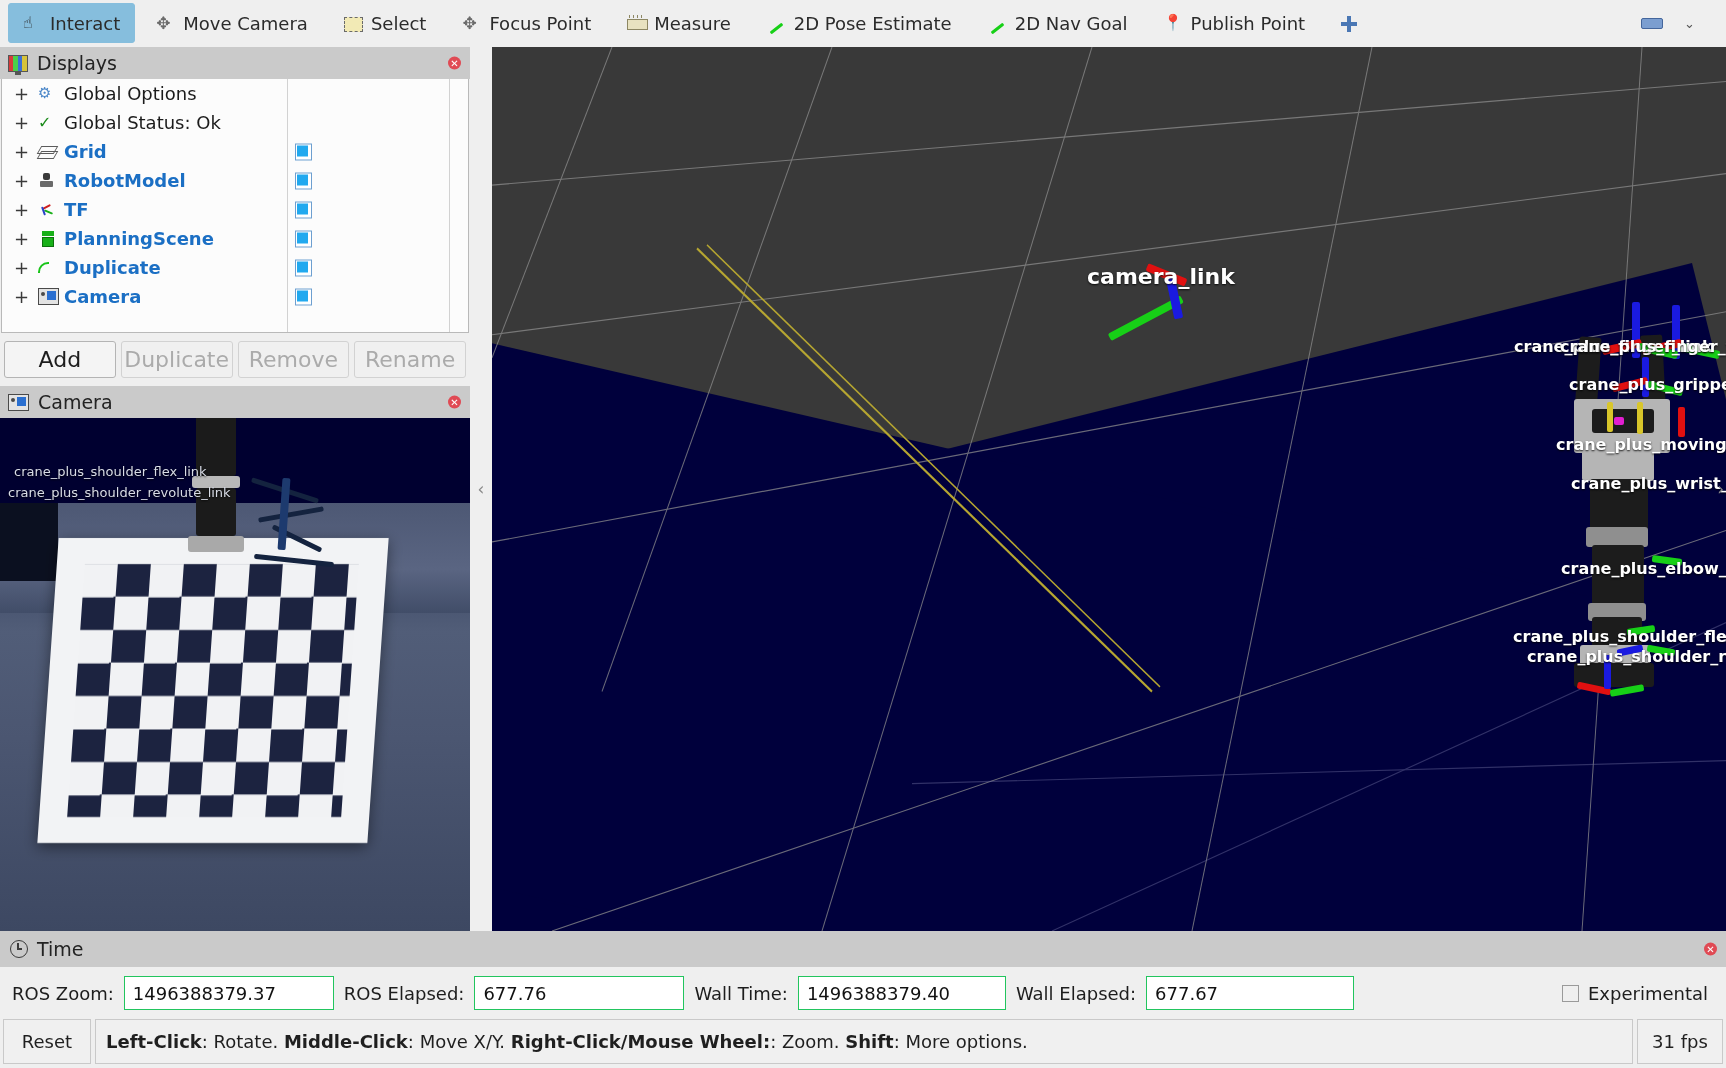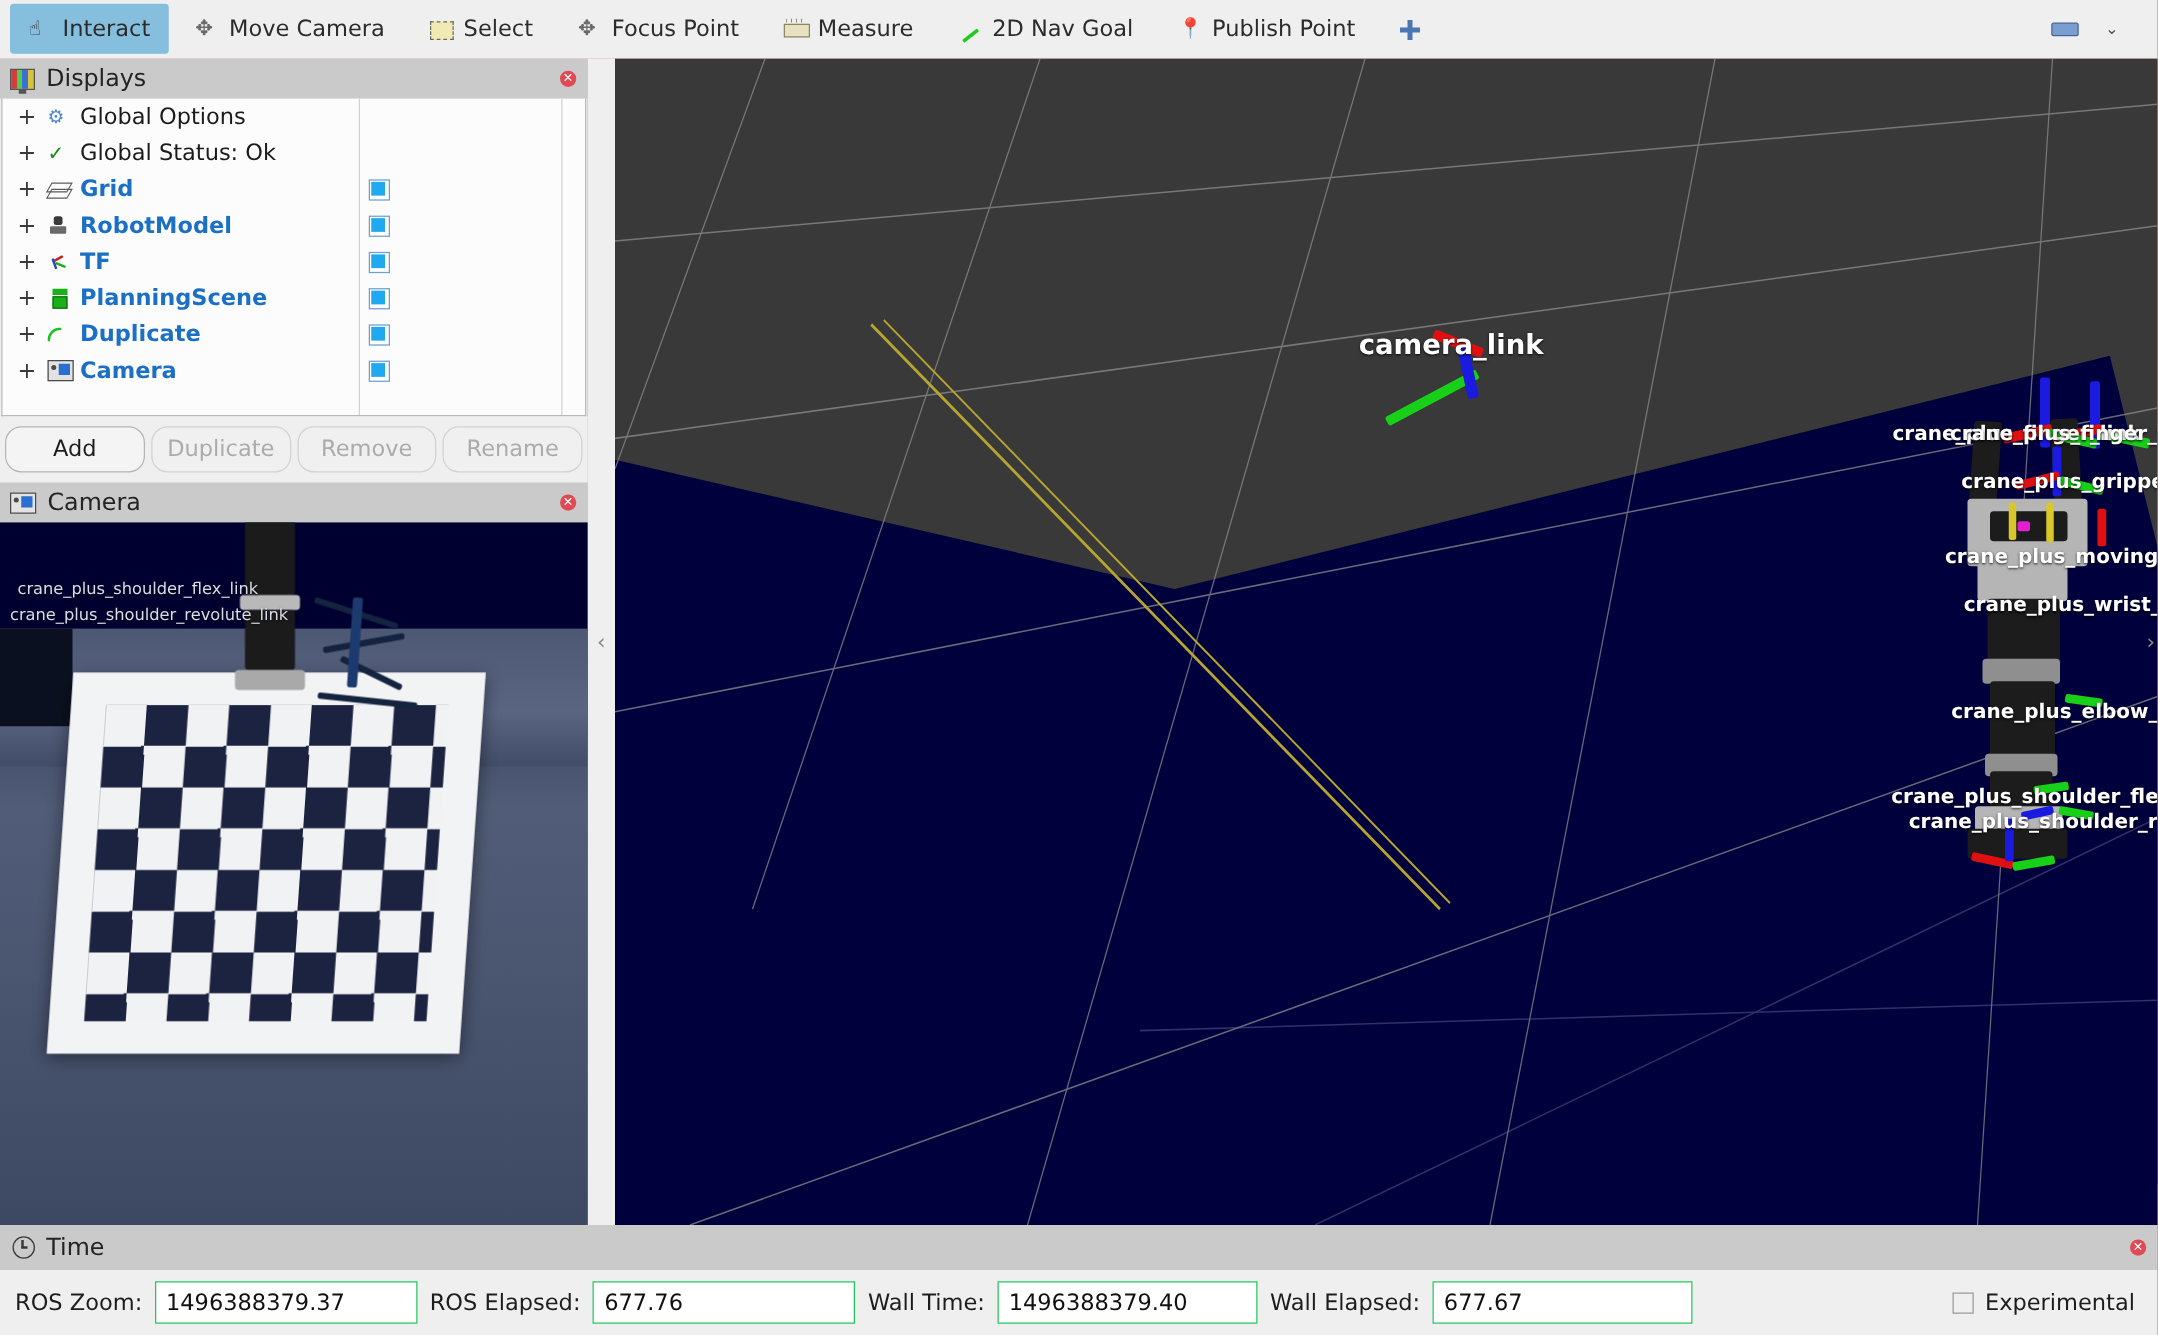--- a/index.html
+++ b/index.html
@@ -88,22 +88,22 @@
   .ic-tf .g{background:#19b019;width:9px;left:6px;top:9px;transform:rotate(22deg);}
   .ic-tf .b{background:#2a44c8;width:9px;left:1px;top:8px;transform:rotate(70deg);}
   .ic-plan{width:18px;height:15px;position:relative;}
   .ic-plan:before{content:"";position:absolute;left:4px;top:0;width:12px;height:5px;background:#19b019;}
   .ic-plan:after{content:"";position:absolute;left:4px;top:6px;width:10px;height:8px;background:#19b019;border:1px solid #0d700d;}
   .ic-traj{width:18px;height:15px;position:relative;overflow:hidden;}
   .ic-traj:before{content:"";position:absolute;left:0px;top:2px;width:16px;height:16px;
      border:2.4px solid #19c419;border-radius:50%;clip-path:polygon(0 0,55% 0,55% 55%,0 55%);}
 
   .btnrow{height:53px;display:flex;align-items:center;gap:5px;padding:0 4px;background:#efefef;}
-  .pbtn{flex:1;height:35px;border:1px solid #b4b4b4;border-radius:13px;background:#f4f4f4;
-        font-size:18px;color:#1d1d1d;font-family:inherit;display:flex;align-items:center;justify-content:center;}
+  .pbtn{flex:1;height:35px;border:1px solid #b4b4b4;border-radius:3px;background:#f4f4f4;
+        font-size:22px;color:#1d1d1d;font-family:inherit;display:flex;align-items:center;justify-content:center;}
   .pbtn.disabled{color:#ababab;background:#f0f0f0;border-color:#d2d2d2;}
 
   
   .cam-panel{flex:1;display:flex;flex-direction:column;min-height:0;}
   .cam-view{flex:1;position:relative;overflow:hidden;background:#000033;}
   .cam-scene{position:absolute;inset:0;}
   .cam-sky{position:absolute;left:0;right:0;top:0;height:85px;background:#000030;}
   .cam-desk{position:absolute;left:0;right:0;top:85px;bottom:0;
      background:linear-gradient(to bottom,#36415c 0%,#3e4a66 14%,#515d78 30%,#4b5671 55%,#3d4862 100%);}
   .cam-carpet{position:absolute;left:0;right:0;top:85px;height:110px;
@@ -191,20 +191,26 @@
     <div class="tb-btn">
       <span class="tb-icon">
           <i class="ic-measure"></i>
         </span>
       <span>Measure</span>
     </div>
     <div class="tb-btn">
       <span class="tb-icon">
           <i class="ic-arrow"></i>
         </span>
+      <span>2D Pose Estimate</span>
+    </div>
+    <div class="tb-btn">
+      <span class="tb-icon">
+          <i class="ic-arrow"></i>
+        </span>
       <span>2D Nav Goal</span>
     </div>
     <div class="tb-btn">
       <span class="tb-icon ic-pin">📍</span>
       <span>Publish Point</span>
     </div>
     <div class="tb-btn">
       <span class="tb-icon">
           <i class="ic-plus-blue"></i>
         </span>
@@ -462,14 +468,21 @@
       <span class="tinput w-wall">1496388379.40</span>
       <span class="tlab">Wall Elapsed:</span>
       <span class="tinput w-wel">677.67</span>
       <span class="exp-wrap">
         <span class="cbox"></span>
         <span class="tlab">Experimental</span>
       </span>
     </div>
   </div>
 
+  <div class="status-row">
+    <div class="reset-btn">Reset</div>
+    <div class="help-box">
+      <span><b>Left-Click</b><span>: Rotate.  </span><b>Middle-Click</b><span>: Move X/Y.  </span><b>Right-Click/Mouse Wheel:</b><span>: Zoom.  </span><b>Shift</b><span>: More options.</span></span>
+    </div>
+    <div class="fps-box">31 fps</div>
+  </div>
 
 </div>
 
 </body></html>

